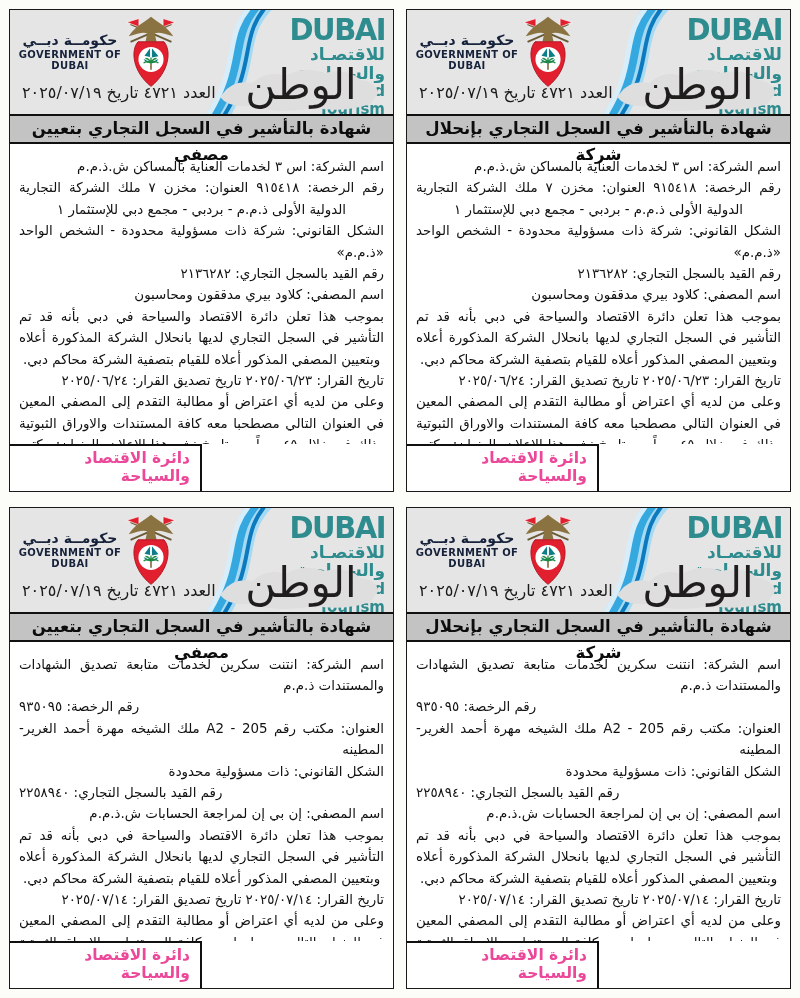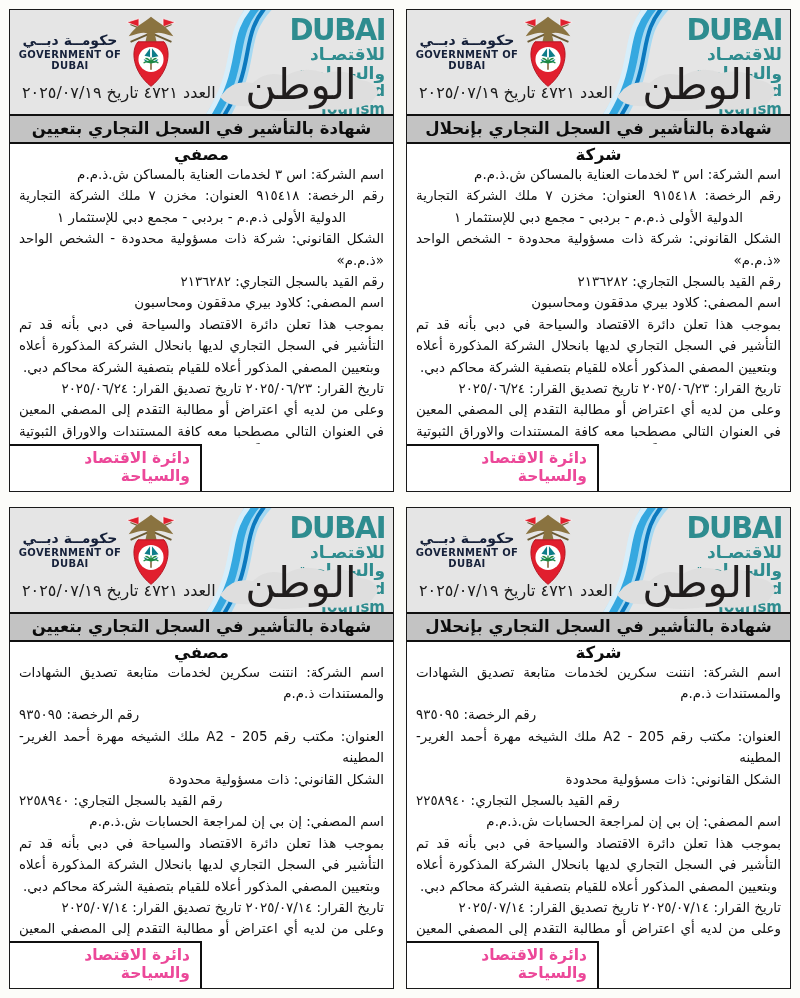--- a/index.html
+++ b/index.html
@@ -40,21 +40,21 @@
   .map { position:absolute; right:0; bottom:0; width:176px; height:58px; }
   .watan-text { position:relative; font-size:42px; font-weight:normal; color:#201d1d; line-height:58px; direction:rtl; }
   
   .p-title {
     flex:none; height:30px; background:#c3c3c3;
     border-top:2px solid #101010; border-bottom:2px solid #101010;
     text-align:center; font-weight:bold; font-size:16.5px; line-height:26px;
     direction:rtl; color:#0c0c0c;
   }
   
-  .p-body { flex:1; padding:20px 9px 0; direction:rtl; overflow:hidden; }
+  .p-body { flex:1; padding:12px 9px 0; direction:rtl; overflow:hidden; }
   .bline { font-size:13.4px; line-height:21.4px; color:#101010; white-space:pre-wrap; }
   .ln-right  { text-align:right; }
   .ln-center { text-align:left; }
   .ln-just   { text-align:justify; text-align-last:center; }
   .ln-justr  { text-align:justify; }
   
   .p-footer {
     flex:none; width:192px; align-self:flex-start;
     border-top:2px solid #101010; border-right:2px solid #101010;
     font-size:15.5px; font-weight:bold; color:#ec4899;

